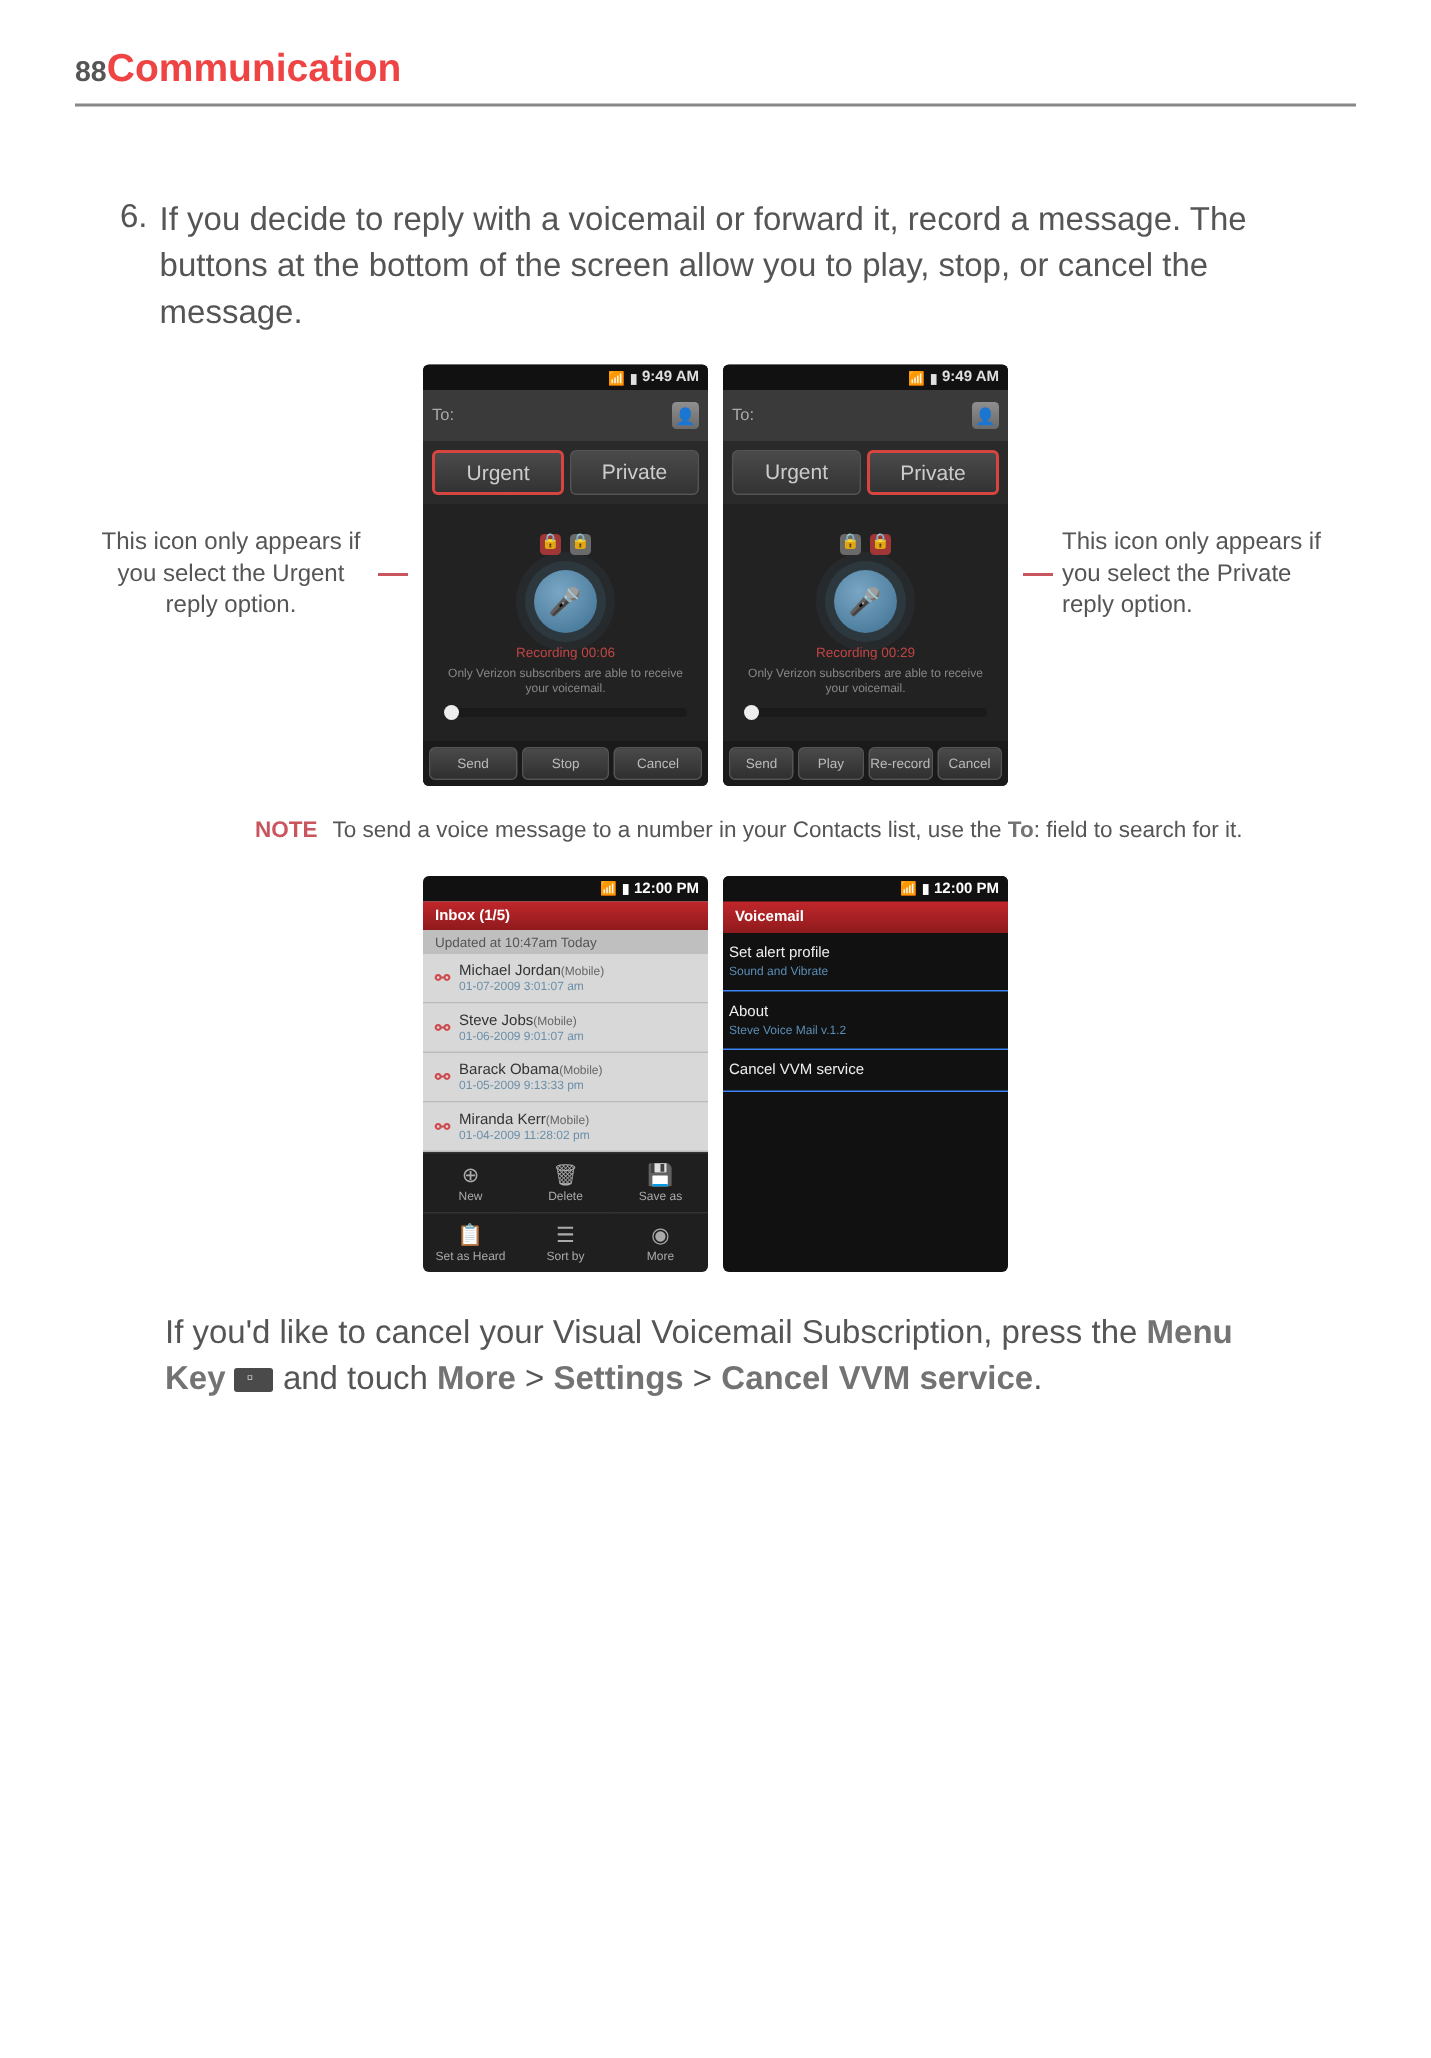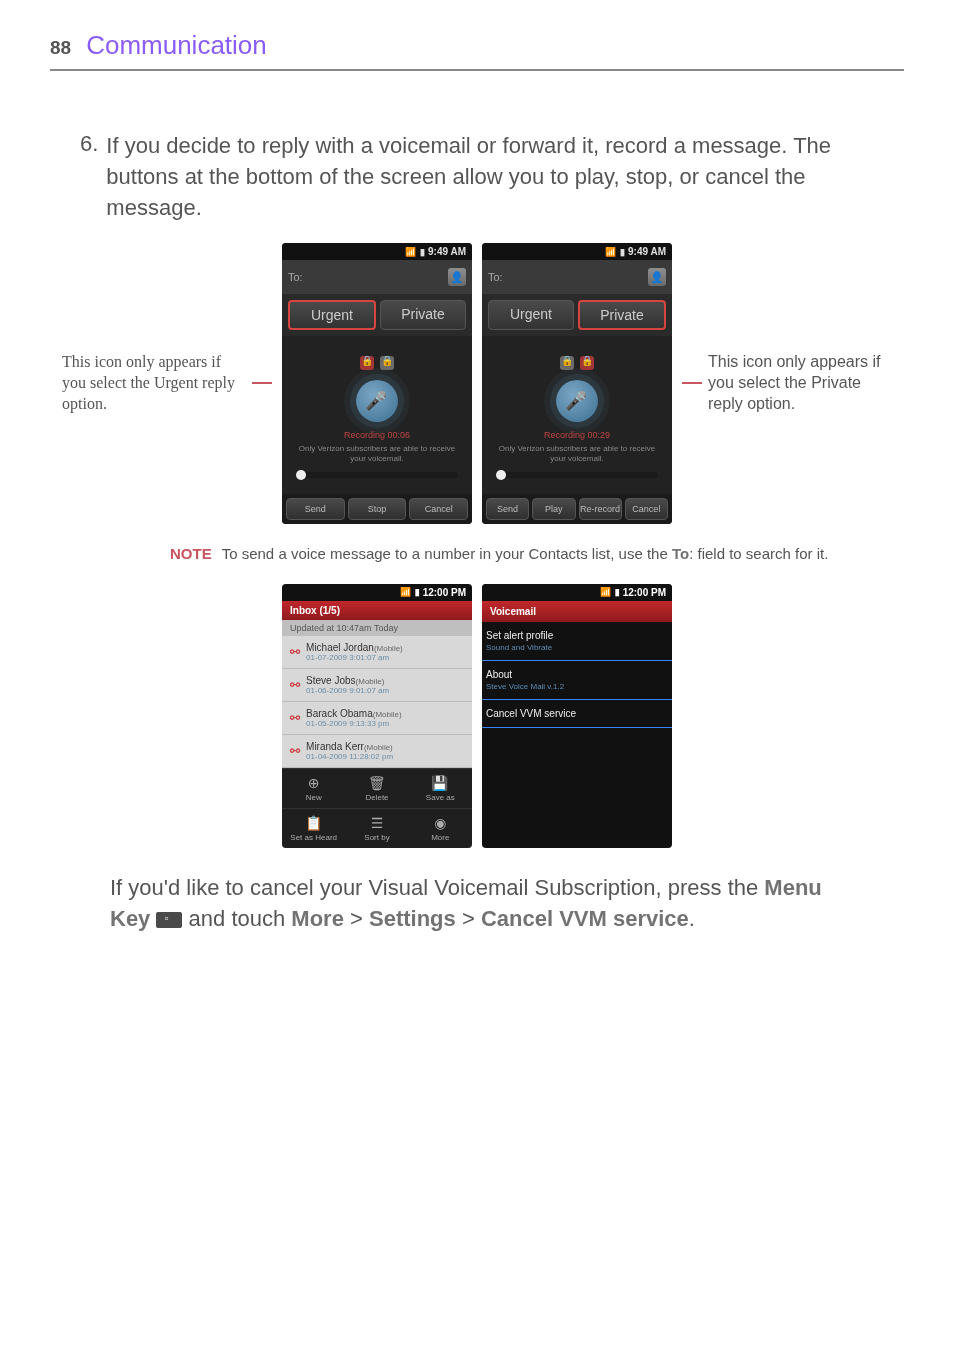--- a/index.html
+++ b/index.html
@@ -16,26 +16,25 @@
       display: flex;
       align-items: baseline;
       border-bottom: 2px solid #888;
       padding-bottom: 8px;
       margin-bottom: 60px;
     }
     .page-num {
       font-size: 19px;
       font-weight: bold;
       color: #555;
-      margin-right: 15px;
     }
     .chapter-title {
       font-size: 26px;
-      font-weight: 400;
-      color: #8b5cf6;
+      font-weight: 700;
+      color: #ef4444;
     }
     .step-num {
       font-size: 22px;
       color: #555;
     }
     .step-text {
       font-size: 22px;
       color: #555;
       line-height: 1.4;
       margin-left: 8px;
@@ -52,21 +51,21 @@
       gap: 10px;
       margin-bottom: 20px;
       align-items: center;
     }
     .callout-text {
       font-size: 16px;
       color: #555;
       line-height: 1.3;
       width: 190px;
     }
-    .callout-left { text-align: left; padding-right: 6px; font-family: Liberation Serif, serif; }
+    .callout-left { text-align: center; padding-right: 6px; }
     .callout-right { text-align: left; padding-left: 6px; }
     .phone-shot {
       width: 190px;
       background: #1a1a1a;
       border-radius: 4px;
       overflow: hidden;
       color: #ccc;
       font-size: 9px;
     }
     .status-bar {

